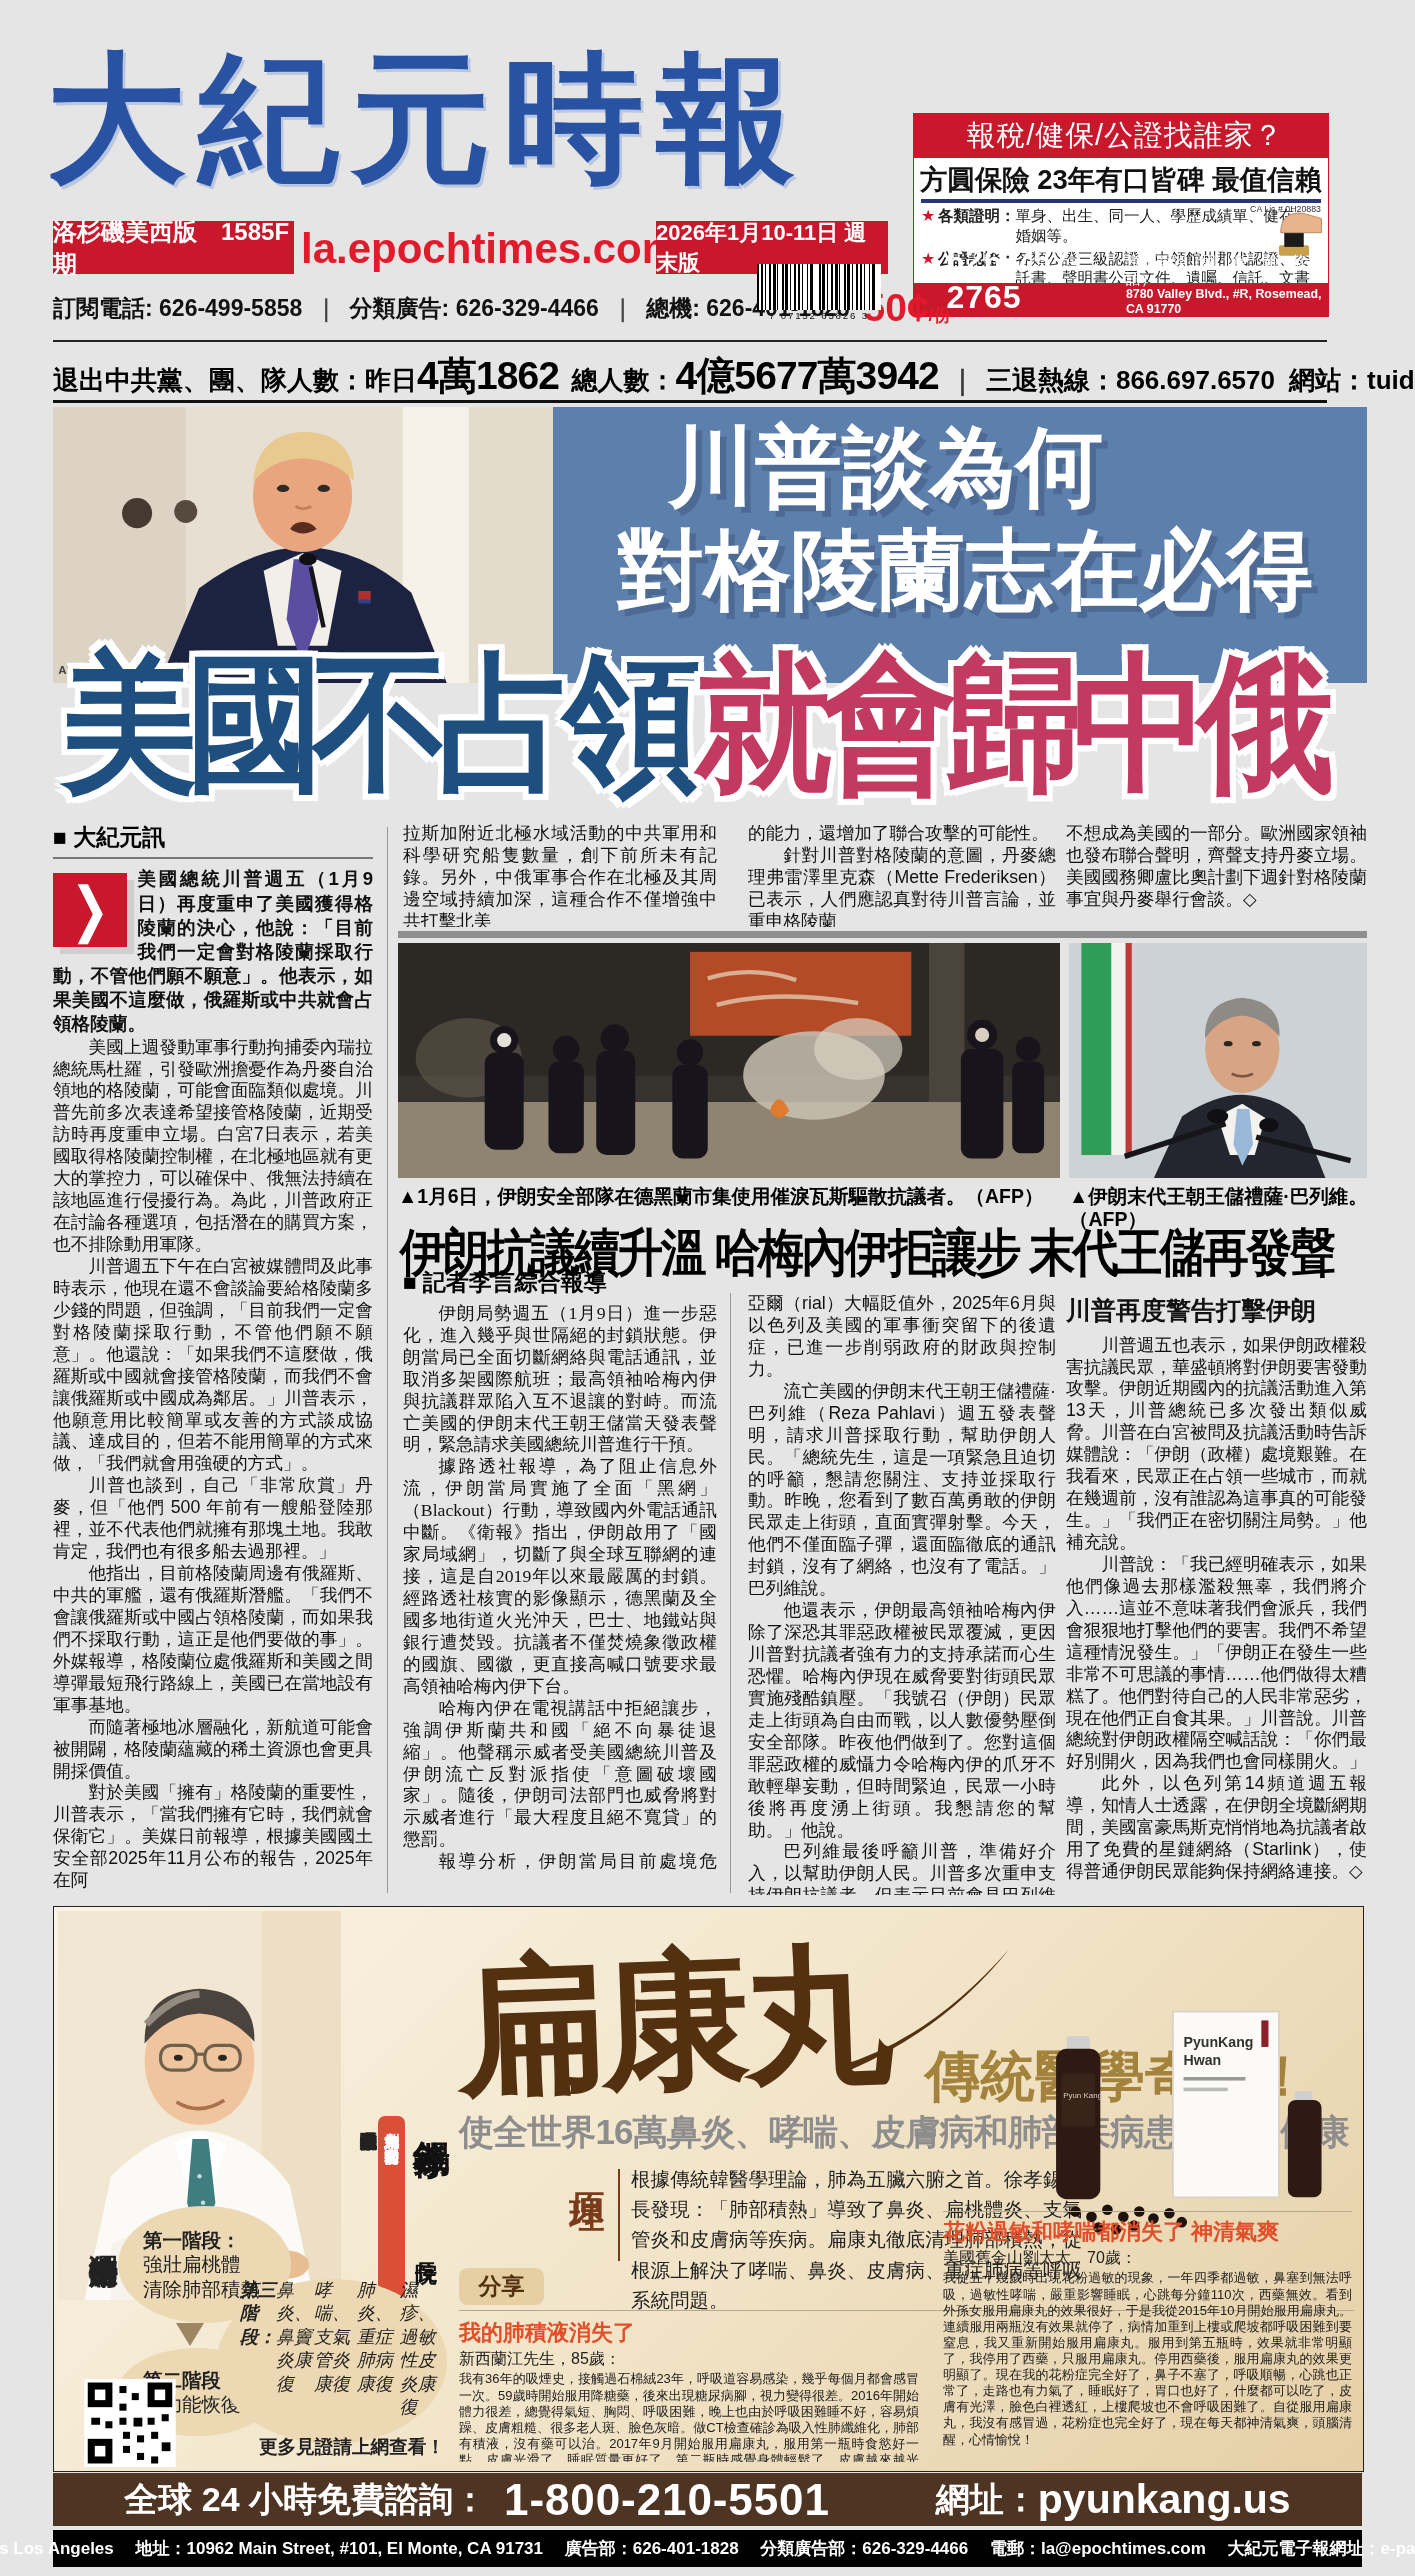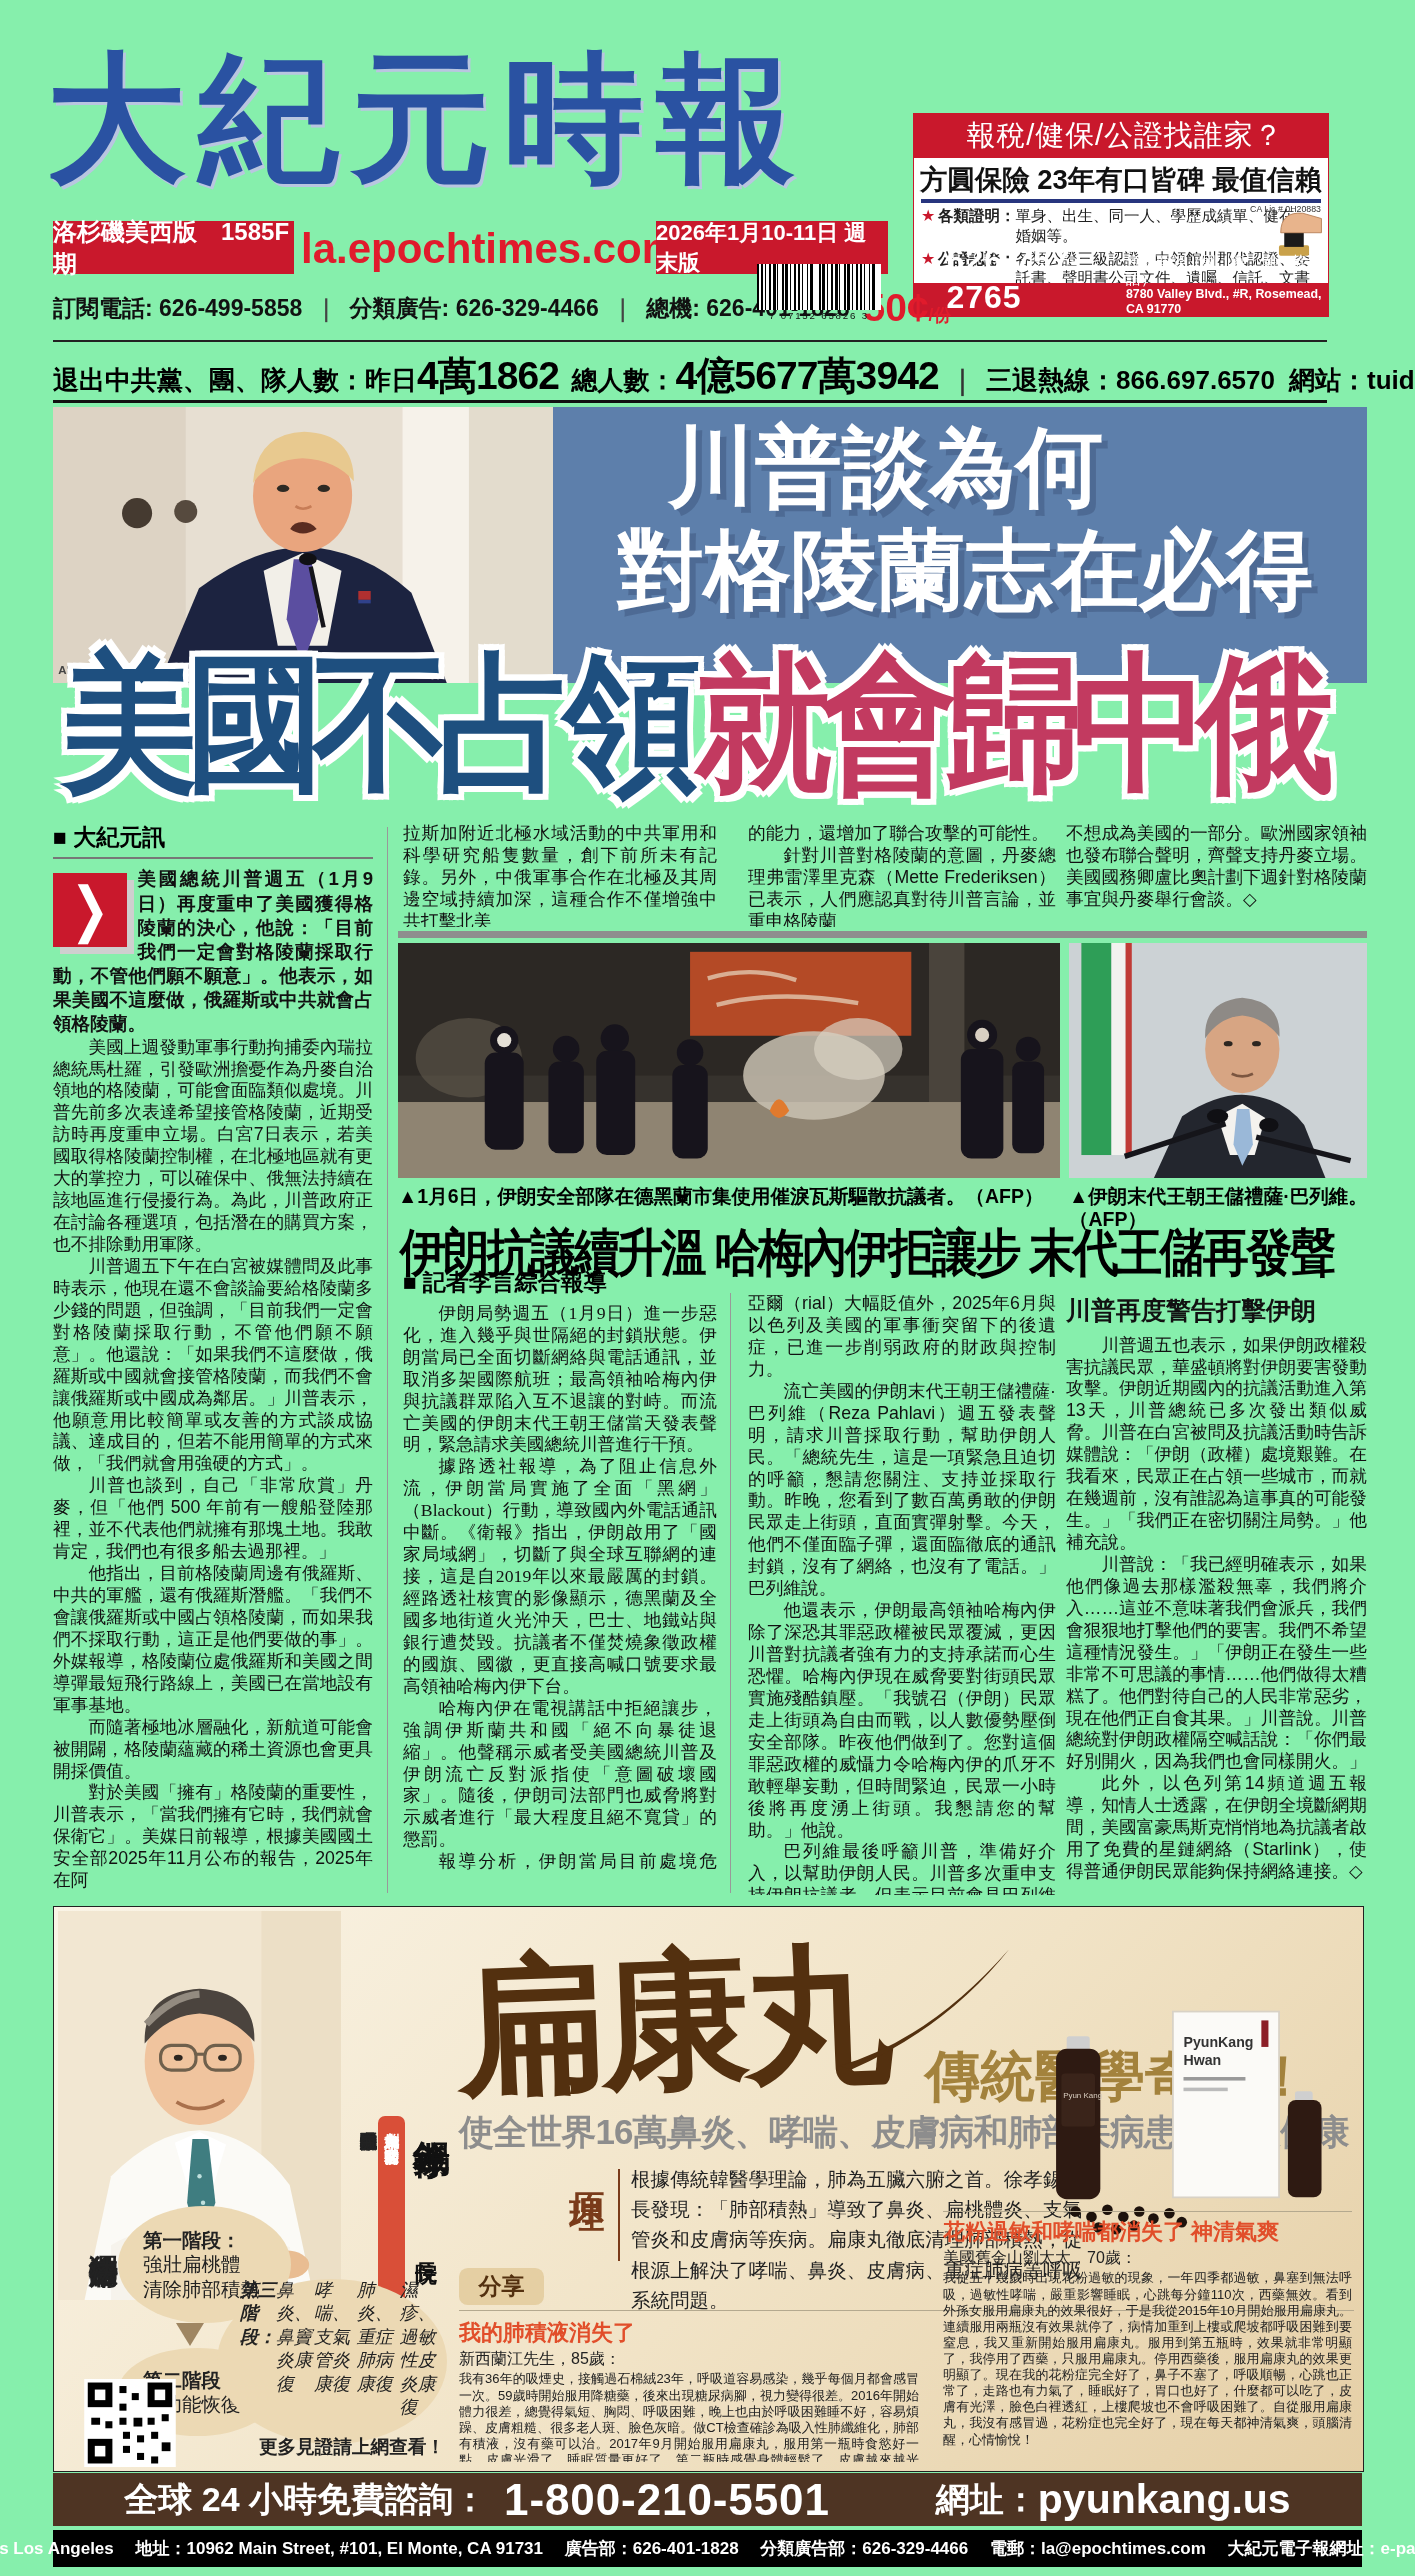--- a/index.html
+++ b/index.html
@@ -1,16 +1,16 @@
 <!DOCTYPE html>
 <html style="font-size:14px"><head>
 <meta charset="utf-8">
 <style>
   html,body{margin:0;padding:0;background:#fff;}
-  #page{position:relative;width:1415px;height:2576px;background:#86efac;overflow:hidden;
+  #page{position:relative;width:1415px;height:2576px;background:#e5e5e5;overflow:hidden;
         font-family:"Liberation Sans","DejaVu Sans",sans-serif;color:#111;}
   .abs{position:absolute;}
   .vtext{writing-mode:vertical-rl;text-orientation:upright;}
   
   .logo{left:46px;top:42px;width:849px;font-size:140px;font-weight:bold;color:#2a52a2;
         letter-spacing:12.4px;line-height:1.1;text-shadow:2.7px 2.7px 0 #b9c6e0;}
   .topad{left:913px;top:113px;width:414px;height:202px;border:1.8px solid #c9182c;background:#fff;}
   .topad-head{height:44px;background:#c9182c;color:#fff;font-size:29px;font-weight:normal;
         display:flex;align-items:center;justify-content:center;letter-spacing:0.9px;padding-left:8px;}
   .topad-tag{font-size:27.4px;font-weight:bold;color:#111;text-align:center;margin-top:3.5px;letter-spacing:0px;}

